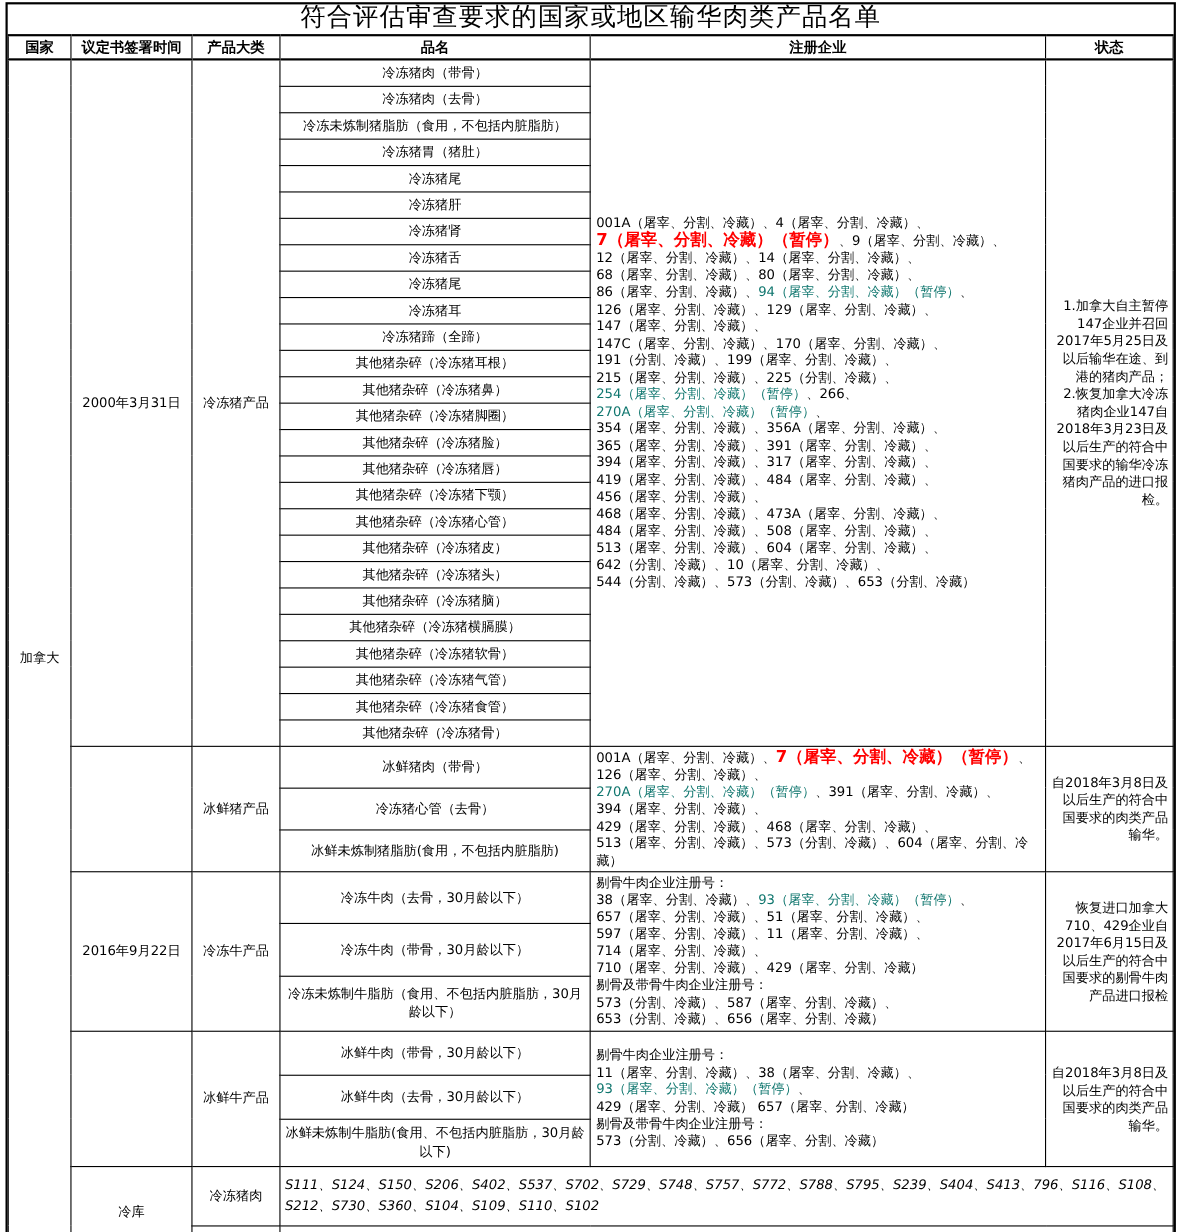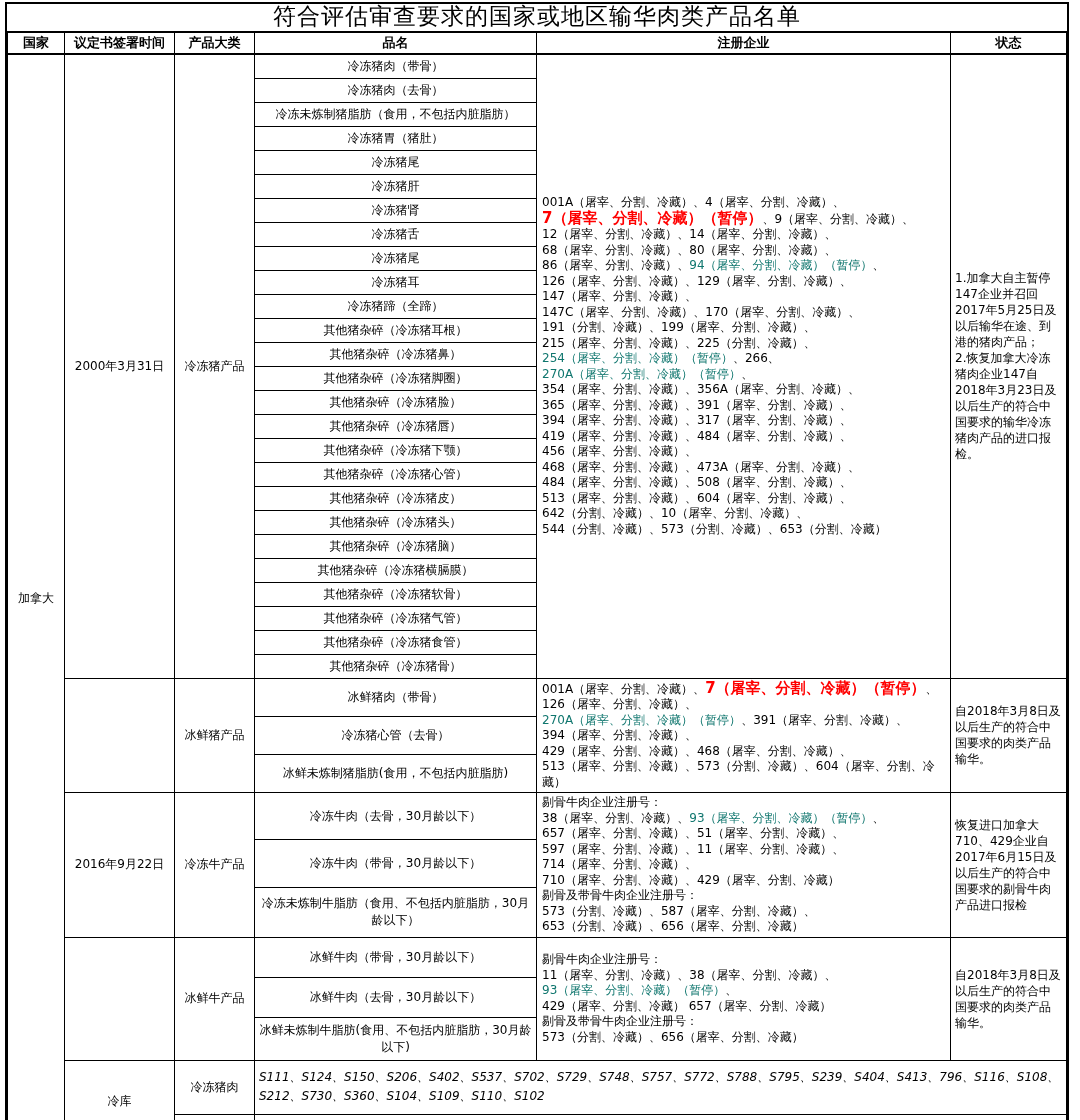--- a/index.html
+++ b/index.html
@@ -8,21 +8,21 @@
   .page{margin:2px 5px;border:2px solid #000;width:1064px;box-sizing:border-box;}
   .title{height:27px;line-height:25px;text-align:center;font-weight:normal;
     font-size:23px;letter-spacing:1px;white-space:nowrap;overflow:hidden;}
   table{border-collapse:collapse;width:100%;table-layout:fixed;}
   th,td{border:1px solid #000;box-sizing:border-box;}
   th{font-size:13px;font-weight:bold;height:22px;padding:1px 2px;
      border-top:2px solid #000;border-bottom:2px solid #000;}
   td{font-size:12px;text-align:center;vertical-align:middle;padding:1px 3px;}
   td.cat{padding:1px 2px;}
   td.ent{text-align:left;line-height:15.5px;padding:2px 5px;}
-  td.status{text-align:left;line-height:16px;padding:2px 4px;}
+  td.status{text-align:right;line-height:16px;padding:2px 4px;}
   td.nums{text-align:left;line-height:19px;padding:2px 4px;font-style:italic;}
   .red{color:#0f766e;}
   .redbold{color:#ff0000;font-weight:bold;font-size:15px;text-align:right;}
 </style>
 </head>
 <body>
 
 <div class="page">
   <div class="title">符合评估审查要求的国家或地区输华肉类产品名单</div>
   <table>

